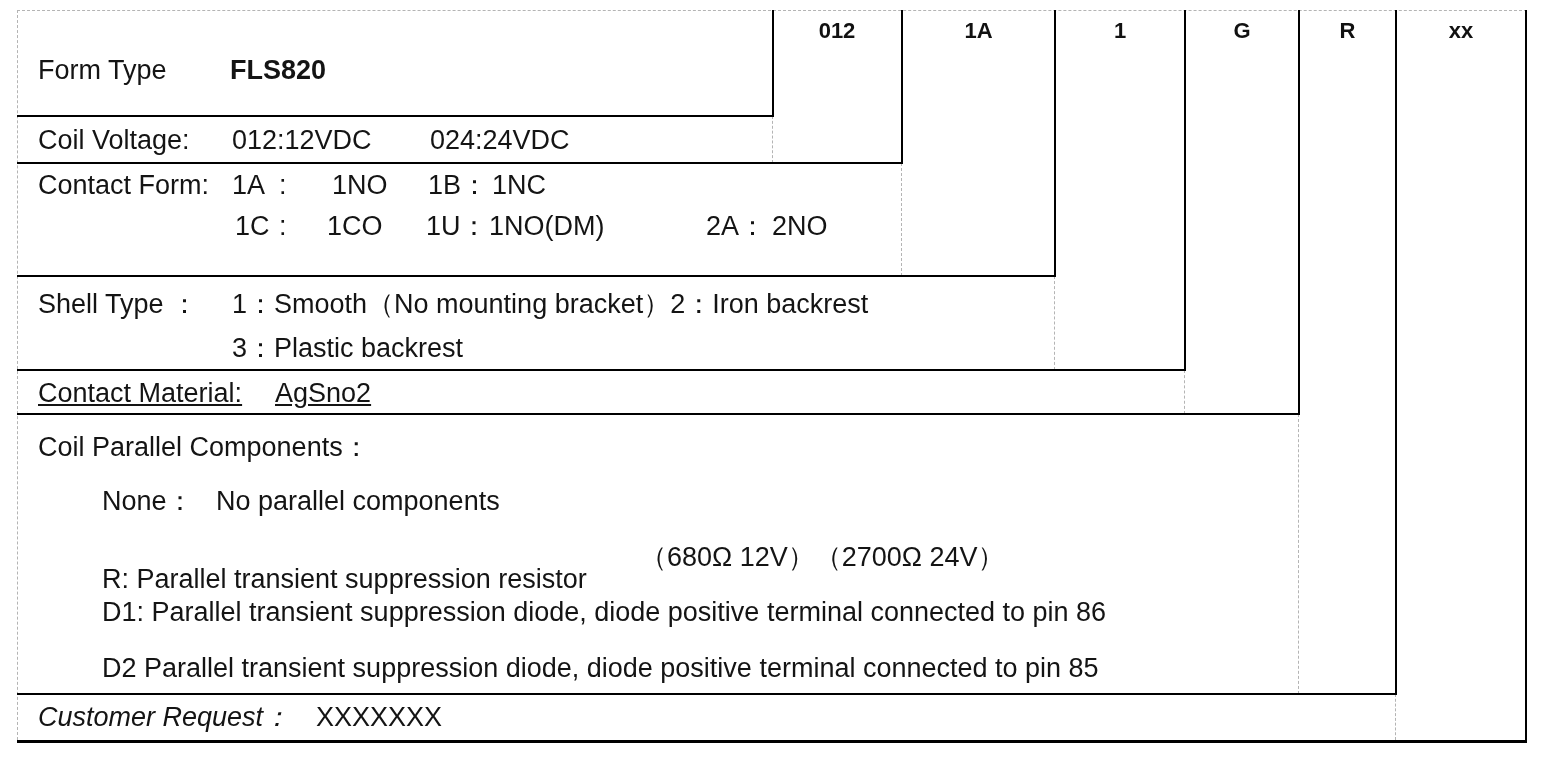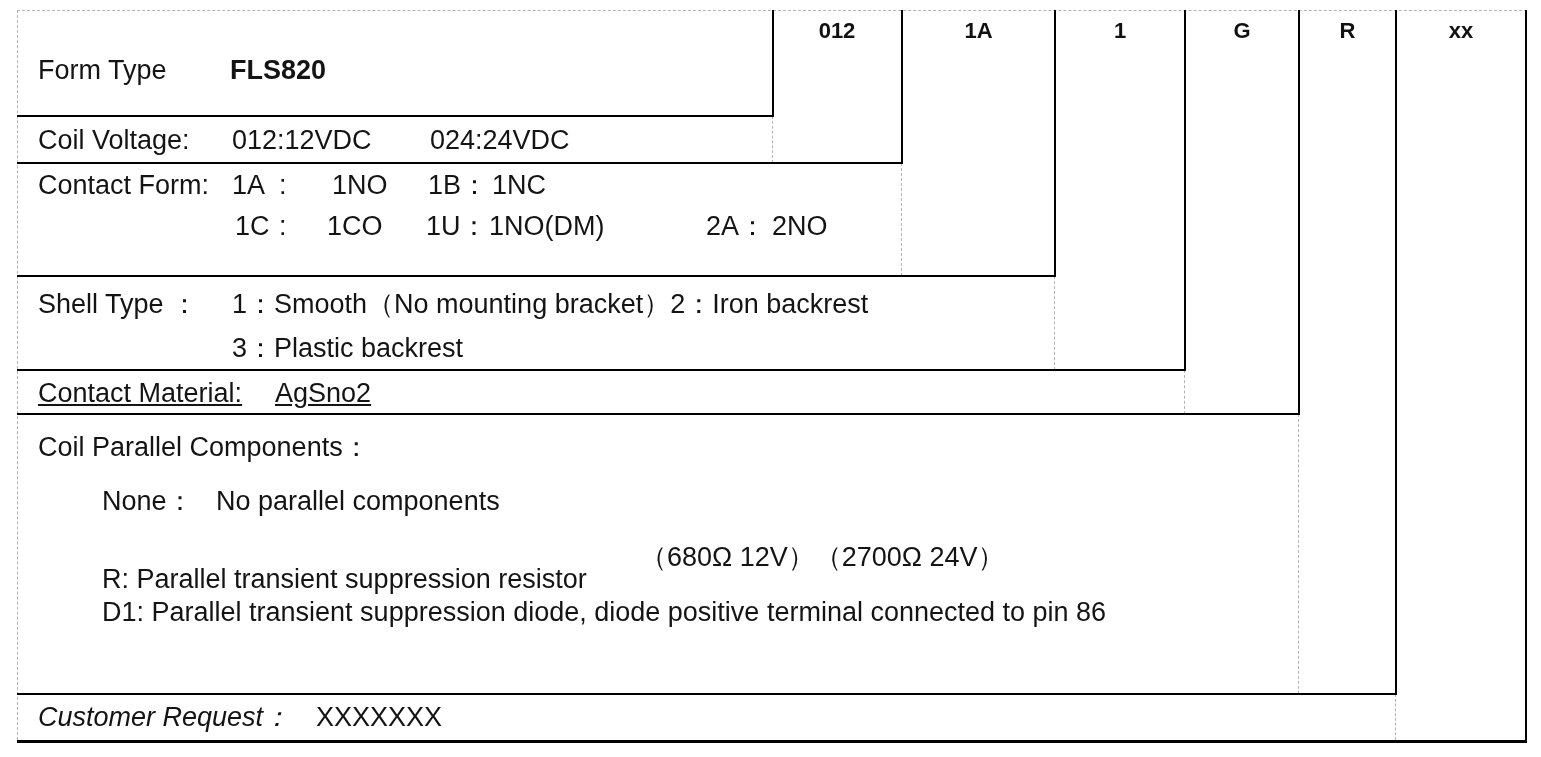--- a/index.html
+++ b/index.html
@@ -95,17 +95,18 @@
 
   <span class="t" style="left:38px;top:377px;text-decoration:underline;">Contact Material:</span>
   <span class="t" style="left:275px;top:377px;text-decoration:underline;">AgSno2</span>
 
   <span class="t" style="left:38px;top:431px;">Coil Parallel Components：</span>
   <span class="t" style="left:102px;top:485px;">None：</span>
   <span class="t" style="left:216px;top:485px;">No parallel components</span>
   <span class="t" style="left:102px;top:563px;">R: Parallel transient suppression resistor</span>
   <span class="t" style="left:640px;top:541px;">（680Ω 12V）（2700Ω 24V）</span>
   <span class="t" style="left:102px;top:596px;">D1: Parallel transient suppression diode, diode positive terminal connected to pin 86</span>
+  <span class="t" style="left:102px;top:652px;">D2 Parallel transient suppression diode, diode positive terminal connected to pin 85</span>
 
   <span class="t" style="left:38px;top:701px;font-style:italic;">Customer Request：</span>
   <span class="t" style="left:316px;top:701px;">XXXXXXX</span>
 
 </div>
 
 </body></html>

